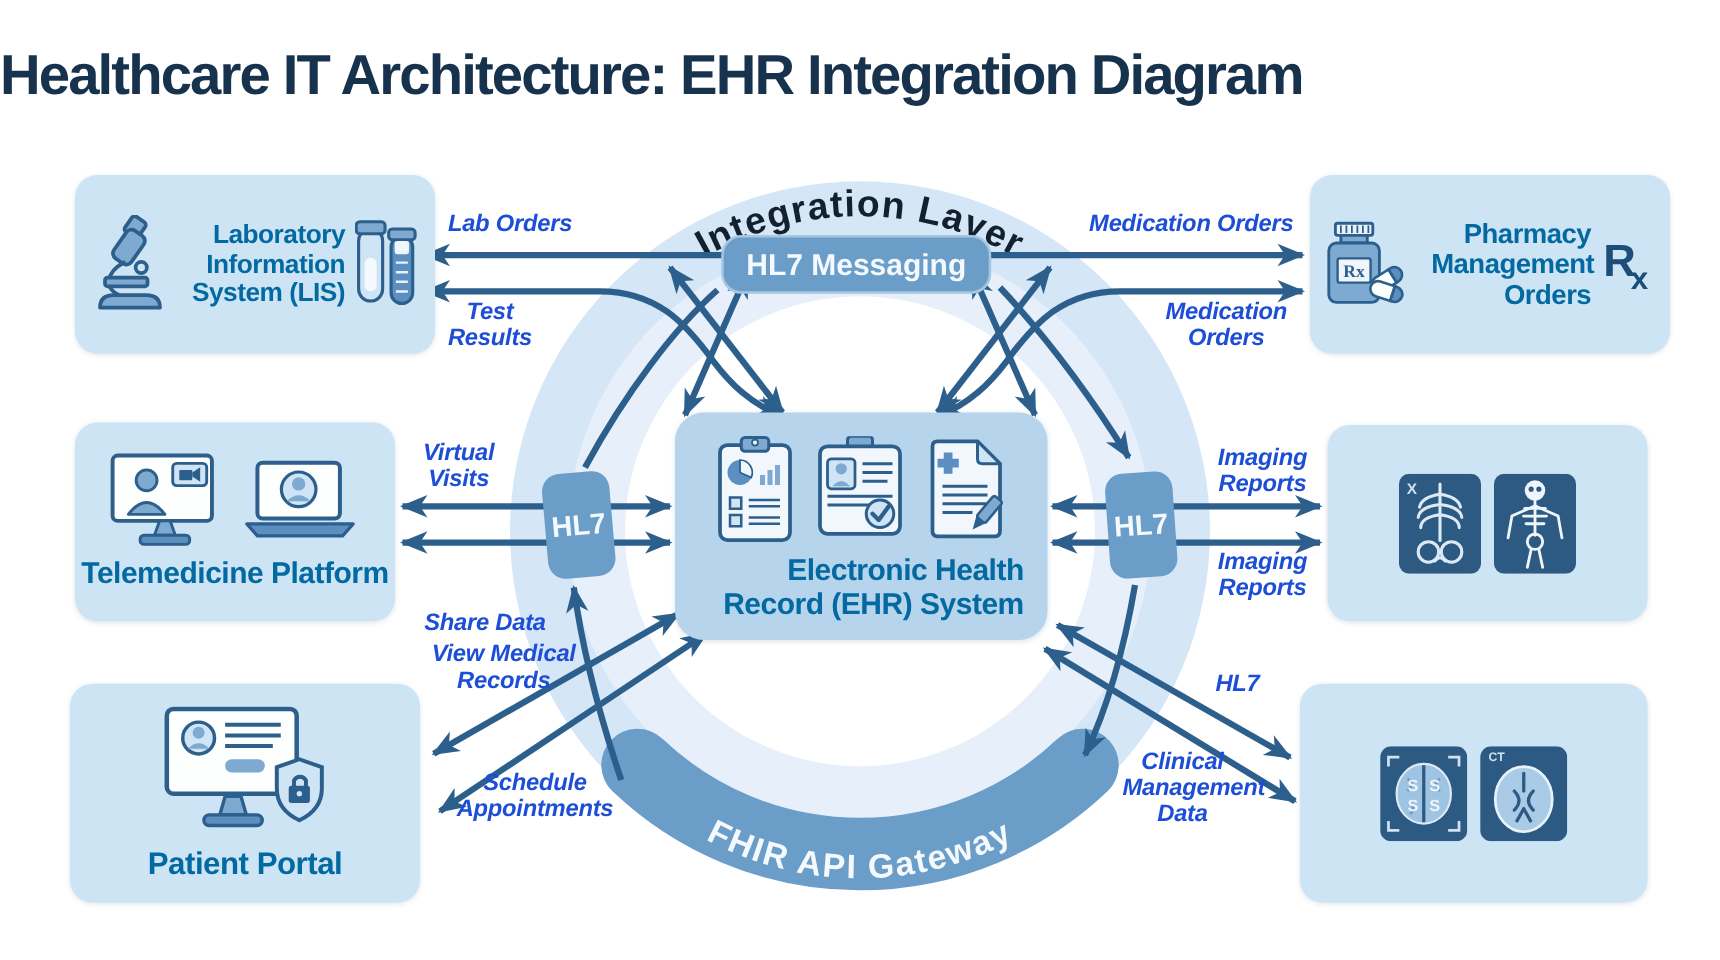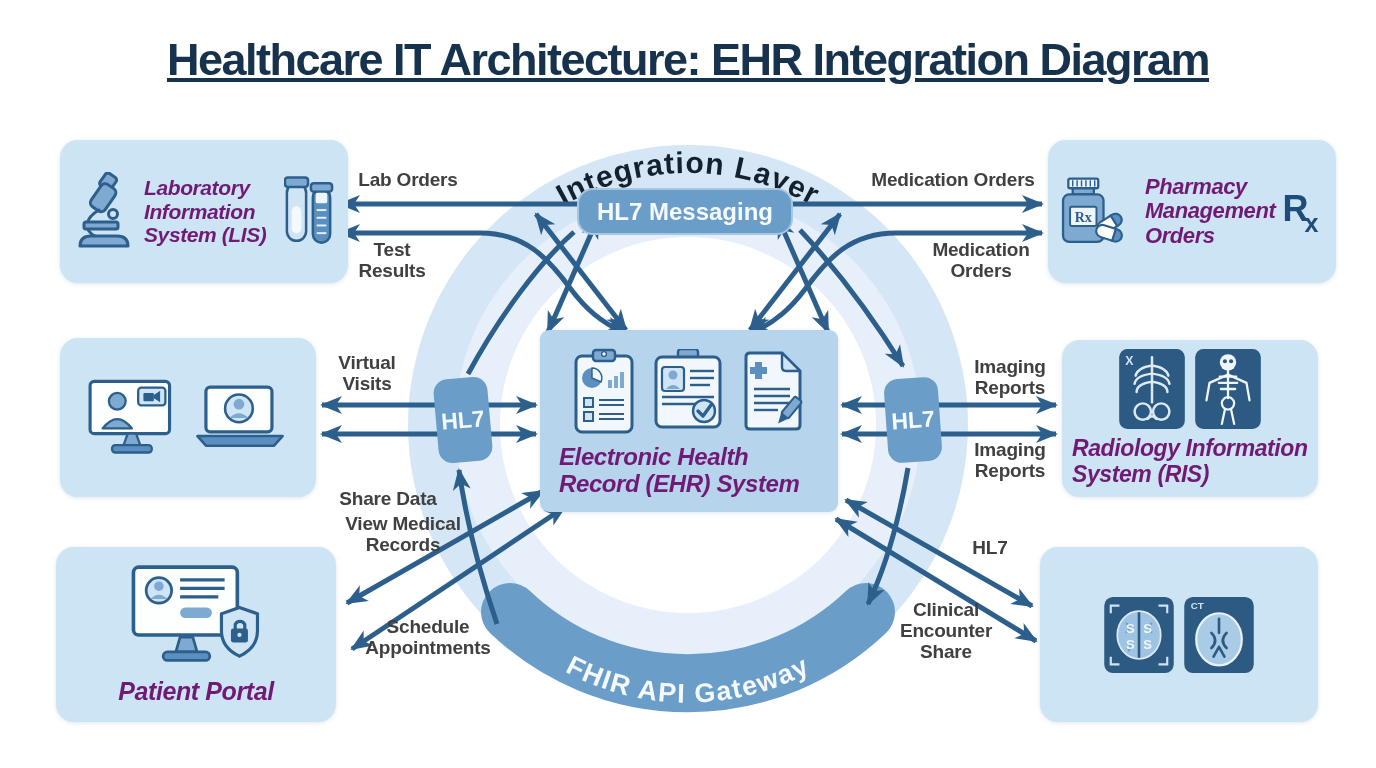--- a/index.html
+++ b/index.html
@@ -1,27 +1,27 @@
 <!DOCTYPE html>
 <html><head>
 <meta charset="utf-8">
 <style>
   html,body{margin:0;padding:0;background:#ffffff;}
   #stage{position:relative;width:1376px;height:768px;background:#ffffff;overflow:hidden;
          font-family:"Liberation Sans",sans-serif;}
-  .title{position:absolute;top:34px;left:0;width:100%;text-align:center;
-         font-size:45px;font-weight:bold;color:#17324d;letter-spacing:-1.5px;text-decoration:underline;}
+  .title{position:absolute;top:34px;left:0;width:100%;text-align:left;
+         font-size:45px;font-weight:bold;color:#17324d;letter-spacing:-1.5px;}
   svg.overlay{position:absolute;left:0;top:0;}
   .box{position:absolute;background:#cde4f5;border-radius:18px;
        box-shadow:0 1px 4px rgba(45,85,130,.15);
        display:flex;align-items:center;justify-content:center;}
-  .box.center{background:#b7d4ed;border-radius:9px;flex-direction:column;gap:10px;}
-  .btitle{font-weight:bold;color:#701a75;text-align:left;line-height:1.12;letter-spacing:-0.4px;font-style:italic;}
-  .flow{position:absolute;font-size:19px;font-weight:600;color:#404040;text-align:center;
-        line-height:1.1;letter-spacing:-0.2px;}
+  .box.center{background:#b7d4ed;border-radius:23px;flex-direction:column;gap:10px;}
+  .btitle{font-weight:bold;color:#0369a1;text-align:right;line-height:1.12;letter-spacing:-0.4px;}
+  .flow{position:absolute;font-size:19px;font-weight:600;color:#1d4ed8;text-align:center;
+        line-height:1.1;letter-spacing:-0.2px;font-style:italic;}
   .col{display:flex;flex-direction:column;align-items:center;}
   .row{display:flex;flex-direction:row;align-items:center;}
 </style>
 </head>
 <body>
 
 <div id="stage">
 
   <div class="title">Healthcare IT Architecture: EHR Integration Diagram</div>
 
@@ -134,20 +134,21 @@
       <svg width="96" height="66" viewBox="0 0 88 62">
         <g stroke="#2d5f8c" stroke-width="3" stroke-linejoin="round">
           <rect x="12" y="2" width="62" height="42" rx="4" fill="#fdfefe"></rect>
           <circle cx="43" cy="22" r="13" fill="#cfe4f5" stroke-width="2.4"></circle>
           <path d="M 4 48 H 84 L 76 57 H 12 Z" fill="#5b8fc0" stroke-width="2.4"></path>
         </g>
         <circle cx="43" cy="18" r="5" fill="#7ea9d0"></circle>
         <path d="M 34 31 Q 43 22 52 31 Z" fill="#7ea9d0"></path>
       </svg>
     </div>
+    <div class="btitle" style="font-size:24px;">Telemedicine Platform</div>
   </div>
 
   <div class="box col" style="left:56px;top:547px;width:280px;height:175px;gap:6px;">
     <svg width="132" height="106" viewBox="0 0 122 100">
       <g stroke="#2d5f8c" stroke-width="3.4" stroke-linejoin="round">
         <rect x="2" y="2" width="98" height="64" rx="5" fill="#fdfefe"></rect>
         <circle cx="26" cy="24" r="12" fill="#cfe4f5" stroke-width="2.6"></circle>
         <path d="M 46 68 L 42 82 H 62 L 58 68 Z" fill="#7ea9d0" stroke-width="2.6"></path>
         <rect x="30" y="82" width="44" height="8" rx="4" fill="#5b8fc0" stroke-width="2.6"></rect>
       </g>
@@ -229,21 +230,20 @@
             <line x1="23" y1="33" x2="41" y2="33"></line>
             <line x1="25" y1="39" x2="39" y2="39"></line>
           <path d="M 32 25 L 14 33 L 11 50"></path>
             <path d="M 32 25 L 50 33 L 53 50"></path>
           <circle cx="32" cy="53" r="6"></circle>
           <path d="M 29 59 L 26 73"></path>
             <path d="M 35 59 L 38 73"></path>
         </g>
       </svg>
     </div>
-    <div class="btitle" style="font-size:23px;width:236px;">Radiology Information System (RIS)</div>
   </div>
 
   <div class="box col" style="left:1040px;top:547px;width:278px;height:175px;gap:6px;">
     <div class="row" style="gap:10px;">
       <svg width="70" height="76" viewBox="0 0 64 70">
         <rect x="0" y="0" width="64" height="70" rx="8" fill="#2d5a82"></rect>
         <ellipse cx="32" cy="35" rx="20" ry="22" fill="#9fc3e2" stroke="#dceaf6" stroke-width="1.6"></ellipse>
         <line x1="32" y1="14" x2="32" y2="56" stroke="#2d5a82" stroke-width="2.4"></line>
         <path d="M 20 24 Q 26 28 20 33 M 44 24 Q 38 28 44 33 M 21 42 Q 27 45 22 50" stroke="#6f9cc4" stroke-width="1.8" fill="none"></path>
         <g fill="#eef5fb" font-size="12" font-weight="bold" text-anchor="middle">
@@ -332,15 +332,15 @@
   <div class="flow" style="left:349px;top:240px;width:86px;">Test Results</div>
   <div class="flow" style="left:868px;top:170px;width:170px;">Medication Orders</div>
   <div class="flow" style="left:923px;top:240px;width:116px;">Medication Orders</div>
   <div class="flow" style="left:330px;top:353px;width:74px;">Virtual Visits</div>
   <div class="flow" style="left:338px;top:444px;width:100px;margin-top:45px;">Share Data</div>
   <div class="flow" style="left:965px;top:357px;width:90px;">Imaging Reports</div>
   <div class="flow" style="left:965px;top:440px;width:90px;">Imaging Reports</div>
   <div class="flow" style="left:323px;top:514px;width:130px;margin-left:15px;">View Medical Records</div>
   <div class="flow" style="left:350px;top:617px;width:156px;">Schedule Appointments</div>
   <div class="flow" style="left:960px;top:538px;width:60px;">HL7</div>
-  <div class="flow" style="left:898px;top:600px;width:96px;">Clinical Encounter Share</div>
+  <div class="flow" style="left:898px;top:600px;width:96px;">Clinical Management Data</div>
 
 </div>
 
 </body></html>

